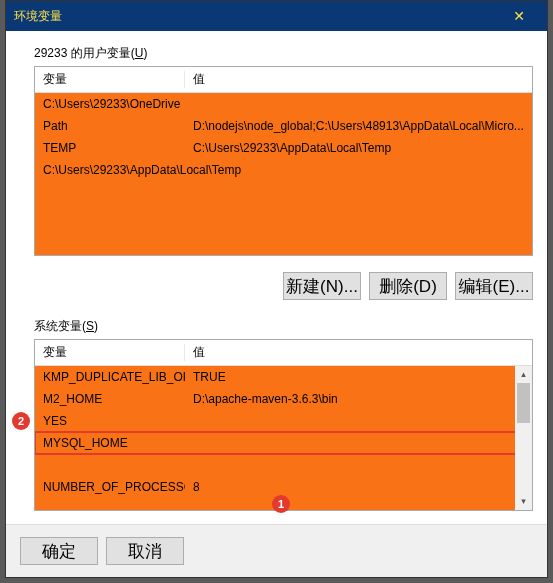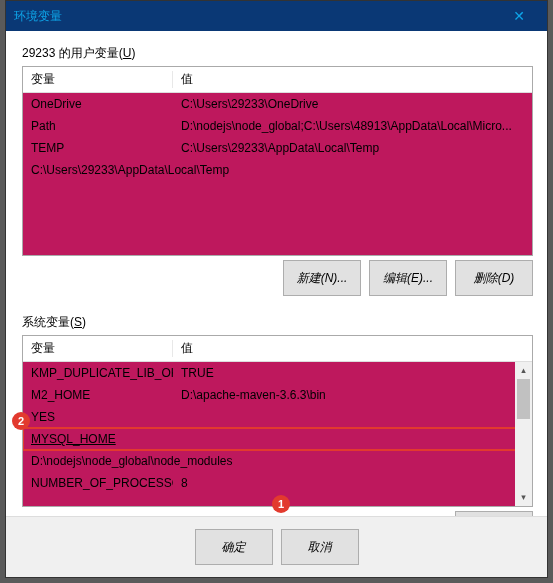--- a/index.html
+++ b/index.html
@@ -1,37 +1,37 @@
 <!DOCTYPE html>
 <html><head>
 <meta charset="utf-8">
 <style>
 * { box-sizing: border-box; margin: 0; padding: 0; font-family: "Microsoft YaHei", "Segoe UI", Tahoma, sans-serif; font-size: 12px; }
 body { background: #5a5a5a; width: 553px; height: 583px; overflow: hidden; position: relative; }
 .dialog { position: absolute; left: 5px; top: 0; width: 543px; height: 578px; background: #fff; border: 1px solid #333; }
-.titlebar { height: 30px; background: #0a3875; color: #0ea5e9; display: flex; align-items: center; padding: 0 8px; }
+.titlebar { height: 30px; background: #0a3875; color: #fde047; display: flex; align-items: center; padding: 0 8px; }
 .titlebar .title { flex: 1; font-size: 12px; }
 .titlebar .close { width: 40px; text-align: center; font-size: 14px; cursor: pointer; }
-.content { padding: 14px 14px 10px 16px; }
+.content { padding: 14px 14px 10px 28px; }
 .section-label { margin-bottom: 4px; }
 .section-label .u { text-decoration: underline; }
-.listbox { border: 1px solid #aaa; height: 190px; margin-bottom: 4px; background: #be185d; position: relative; overflow: hidden; }
+.listbox { border: 1px solid #aaa; height: 190px; margin-bottom: 16px; background: #f97316; position: relative; overflow: hidden; }
 .list-header { display: flex; border-bottom: 1px solid #ddd; background: #fff; height: 26px; align-items: center; }
 .col-name { width: 150px; padding: 0 8px; border-right: 1px solid #e8e8e8; }
 .col-val { flex: 1; padding: 0 8px; }
 .list-body { overflow-y: auto; height: 162px; }
 .row { display: flex; height: 22px; align-items: center; }
 .row .col-name { border-right: none; white-space: nowrap; overflow: hidden; }
 .row .col-val { white-space: nowrap; overflow: hidden; text-overflow: ellipsis; }
-.row.highlight { outline: 2px solid #e23a2e; outline-offset: -1px; text-decoration: underline; }
+.row.highlight { outline: 2px solid #e23a2e; outline-offset: -1px; }
 .btn-row { display: flex; justify-content: flex-end; gap: 8px; margin-bottom: 18px; }
-.btn { width: 78px; height: 36px; border: 1px solid #adadad; background: #e1e1e1; cursor: pointer; font-size: 12px; display: inline-flex; align-items: center; justify-content: center; font-style: italic; }
+.btn { width: 78px; height: 28px; border: 1px solid #adadad; background: #e1e1e1; cursor: pointer; font-size: 17px; display: inline-flex; align-items: center; justify-content: center; }
 .btn.highlight-btn { outline: 3px solid #e23a2e; outline-offset: 0px; }
 .badge { position: absolute; width: 18px; height: 18px; background: #e23a2e; color: #fff; border-radius: 50%; display: flex; align-items: center; justify-content: center; font-size: 11px; font-weight: bold; z-index: 10; }
-.footer { position: absolute; left: 0; right: 0; bottom: 0; padding: 12px 14px; display: flex; justify-content: center; gap: 8px; border-top: 1px solid #ddd; background: #f0f0f0; }
+.footer { position: absolute; left: 0; right: 0; bottom: 0; padding: 12px 14px; display: flex; justify-content: flex-start; gap: 8px; border-top: 1px solid #ddd; background: #f0f0f0; }
 .scrollbar-fake { position: absolute; right: 0; top: 26px; bottom: 0; width: 17px; background: #f0f0f0; }
 .scroll-thumb { position: absolute; left: 2px; right: 2px; top: 0; height: 40px; background: #c1c1c1; }
 .scroll-arrow { position: absolute; left: 0; right: 0; height: 17px; background: #f0f0f0; text-align: center; font-size: 9px; color: #555; line-height: 17px; }
 .scroll-arrow.up { top: 0; }
 .scroll-arrow.down { bottom: 0; }
 .listbox2 { height: 172px; }
 .listbox2 .list-body { height: 144px; overflow: hidden; }
 .listbox2 .scrollbar-fake { top: 26px; }
 </style>
 </head>
@@ -48,40 +48,39 @@
     <div class="section-label">
       <span>29233 的用户变量(</span><span class="u">U</span><span>)</span>
     </div>
     <div class="listbox">
       <div class="list-header">
         <div class="col-name">变量</div>
         <div class="col-val">值</div>
       </div>
       <div class="list-body" id="user-body">
           <div class="row">
-            <div class="col-name">OneDrive</div>
             <div class="col-val">C:\Users\29233\OneDrive</div>
           </div>
           <div class="row">
             <div class="col-name">Path</div>
             <div class="col-val">D:\nodejs\node_global;C:\Users\48913\AppData\Local\Micro...</div>
           </div>
           <div class="row">
             <div class="col-name">TEMP</div>
             <div class="col-val">C:\Users\29233\AppData\Local\Temp</div>
           </div>
           <div class="row">
             <div class="col-val">C:\Users\29233\AppData\Local\Temp</div>
           </div>
         </div>
     </div>
     <div class="btn-row">
       <button class="btn">新建(N)...</button>
+      <button class="btn">删除(D)</button>
       <button class="btn">编辑(E)...</button>
-      <button class="btn">删除(D)</button>
     </div>
 
     <div class="section-label">
       <span>系统变量(</span><span class="u">S</span><span>)</span>
     </div>
     <div class="listbox listbox2">
       <div class="list-header">
         <div class="col-name">变量</div>
         <div class="col-val">值</div>
       </div>
@@ -94,21 +93,20 @@
             <div class="col-name">M2_HOME</div>
             <div class="col-val">D:\apache-maven-3.6.3\bin</div>
           </div>
           <div class="row">
             <div class="col-val">YES</div>
           </div>
           <div class="row highlight">
             <div class="col-name">MYSQL_HOME</div>
           </div>
           <div class="row">
-            <div class="col-val">D:\nodejs\node_global\node_modules</div>
           </div>
           <div class="row">
             <div class="col-name">NUMBER_OF_PROCESSORS</div>
             <div class="col-val">8</div>
           </div>
         </div>
       <div class="scrollbar-fake">
         <div class="scroll-arrow up">▴</div>
         <div class="scroll-thumb" style="top:17px"></div>
         <div class="scroll-arrow down">▾</div>

